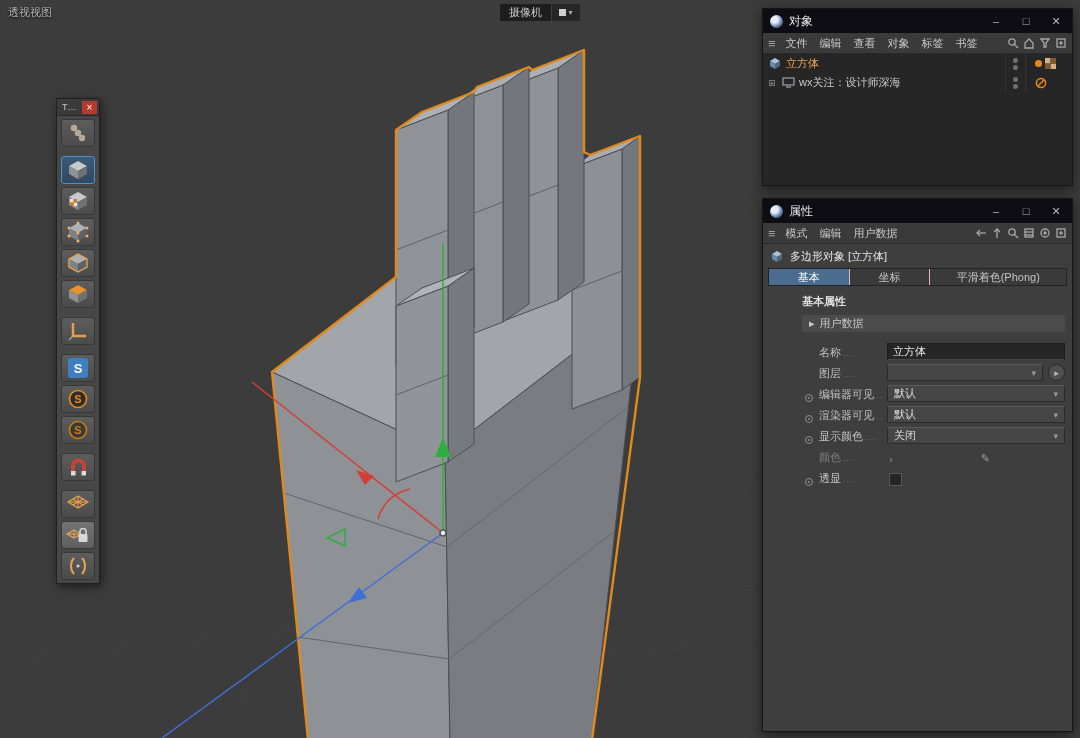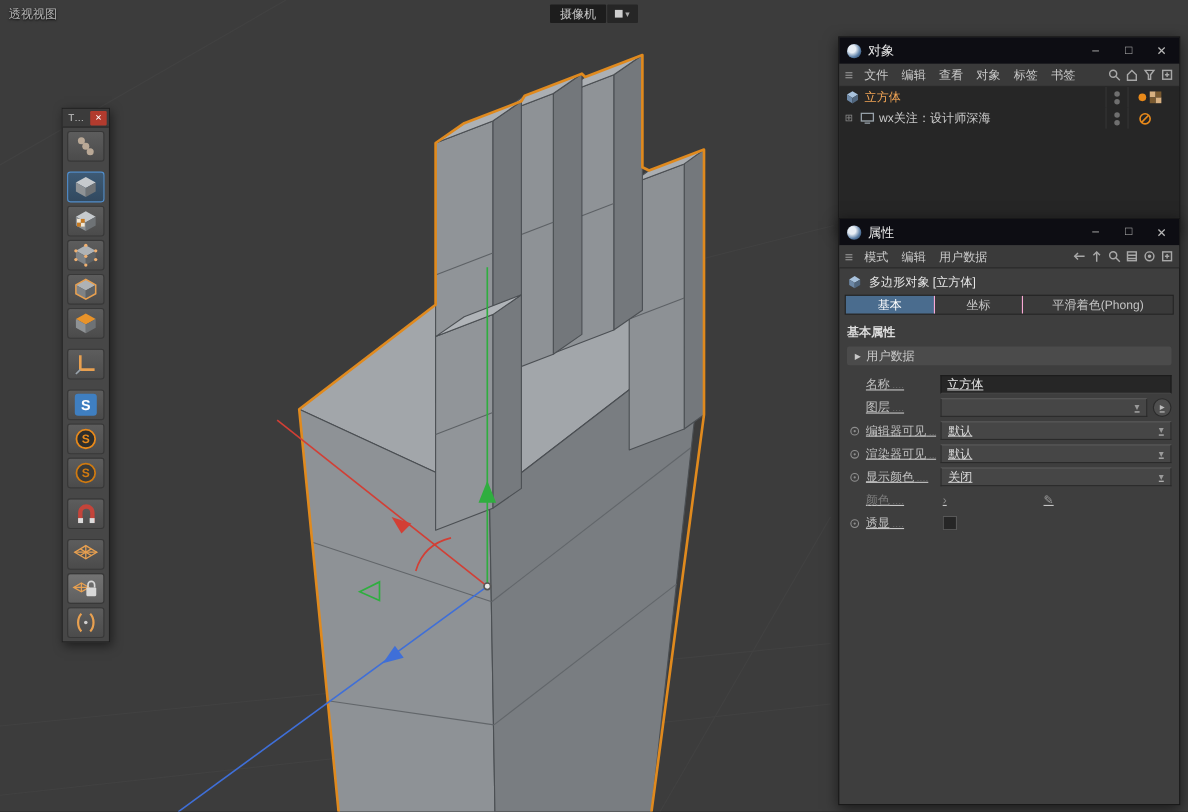--- a/index.html
+++ b/index.html
@@ -54,25 +54,25 @@
   .tags{width:42px;display:flex;align-items:center;gap:3px;padding-left:5px;}
   .phong-dot{width:7px;height:7px;border-radius:50%;background:#e8891a;}
 
   
   .obj-head{display:flex;align-items:center;gap:6px;height:24px;padding:0 7px;color:#e6e6e6;font-size:11px;}
   .tabs{display:flex;height:18px;margin:0 5px;border:1px solid #242424;background:#303030;}
   .tab{flex:1;display:flex;align-items:center;justify-content:center;font-size:11px;color:#c4c4c4;
     background:#3a3a3a;border-right:1px solid #f9a8d4;}
   .tab.wide{flex:1.7;border-right:none;}
   .tab.active{background:#4a6c8e;color:#fff;}
-  .attr-content{padding:6px 7px;font-size:11px;color:#c6c6c6;}
+  .attr-content{padding:6px 7px;font-size:11px;color:#c6c6c6;margin-left:32px;}
   .section-title{font-weight:bold;color:#dedede;margin:2px 0 6px;}
   .group-bar{height:17px;background:#4b4b4b;border-radius:2px;display:flex;align-items:center;gap:5px;
     padding:0 7px;color:#c8c8c8;margin-bottom:7px;}
-  .frow{display:flex;align-items:center;height:21px;gap:4px;text-decoration:underline;}
+  .frow{display:flex;align-items:flex-end;height:21px;gap:4px;}
   .kf{width:13px;display:flex;justify-content:center;}
   .ring{width:8px;height:8px;border:1px solid #8f8f8f;border-radius:50%;position:relative;}
   .ring::after{content:"";position:absolute;left:2px;top:2px;width:2px;height:2px;border-radius:50%;background:#8f8f8f;}
   .flabel{width:64px;color:#c0c0c0;white-space:nowrap;overflow:hidden;}
   .flabel::after{content:" ‥‥";color:#6a6a6a;font-size:8px;}
   .flabel.dim{color:#7c7c7c;}
   .control{flex:1;display:flex;align-items:center;}
   .text-input{flex:1;height:17px;background:#262626;border:1px solid #1b1b1b;border-bottom:1px solid #4a4a4a;
     color:#e8e8e8;font-size:11px;padding:0 5px;outline:none;}
   .dropdown{flex:1;height:17px;background:#464646;border:1px solid #2a2a2a;border-top-color:#5a5a5a;
@@ -282,21 +282,21 @@
     </div>
     <div class="picon">
       <svg width="26" height="22">
         <path d="M9,3 C5,7 5,15 9,19" stroke="#e8a050" stroke-width="2" fill="none"></path>
         <path d="M17,3 C21,7 21,15 17,19" stroke="#e8a050" stroke-width="2" fill="none"></path>
         <circle cx="13" cy="11" r="1.6" fill="#cfcfcf"></circle>
       </svg>
     </div>
   </div>
 
-  <div class="panel" style="left:762px;top:8px;width:311px;height:178px;margin-top:25px;">
+  <div class="panel" style="left:762px;top:8px;width:311px;height:178px;">
     <div class="titlebar">
       <span class="logo"></span>
       <span class="title">对象</span>
       <span class="winbtn">–</span>
       <span class="winbtn">□</span>
       <span class="winbtn">✕</span>
     </div>
     <div class="menubar">
       <span class="hamburger">≡</span>
       <span class="mi">文件</span>

